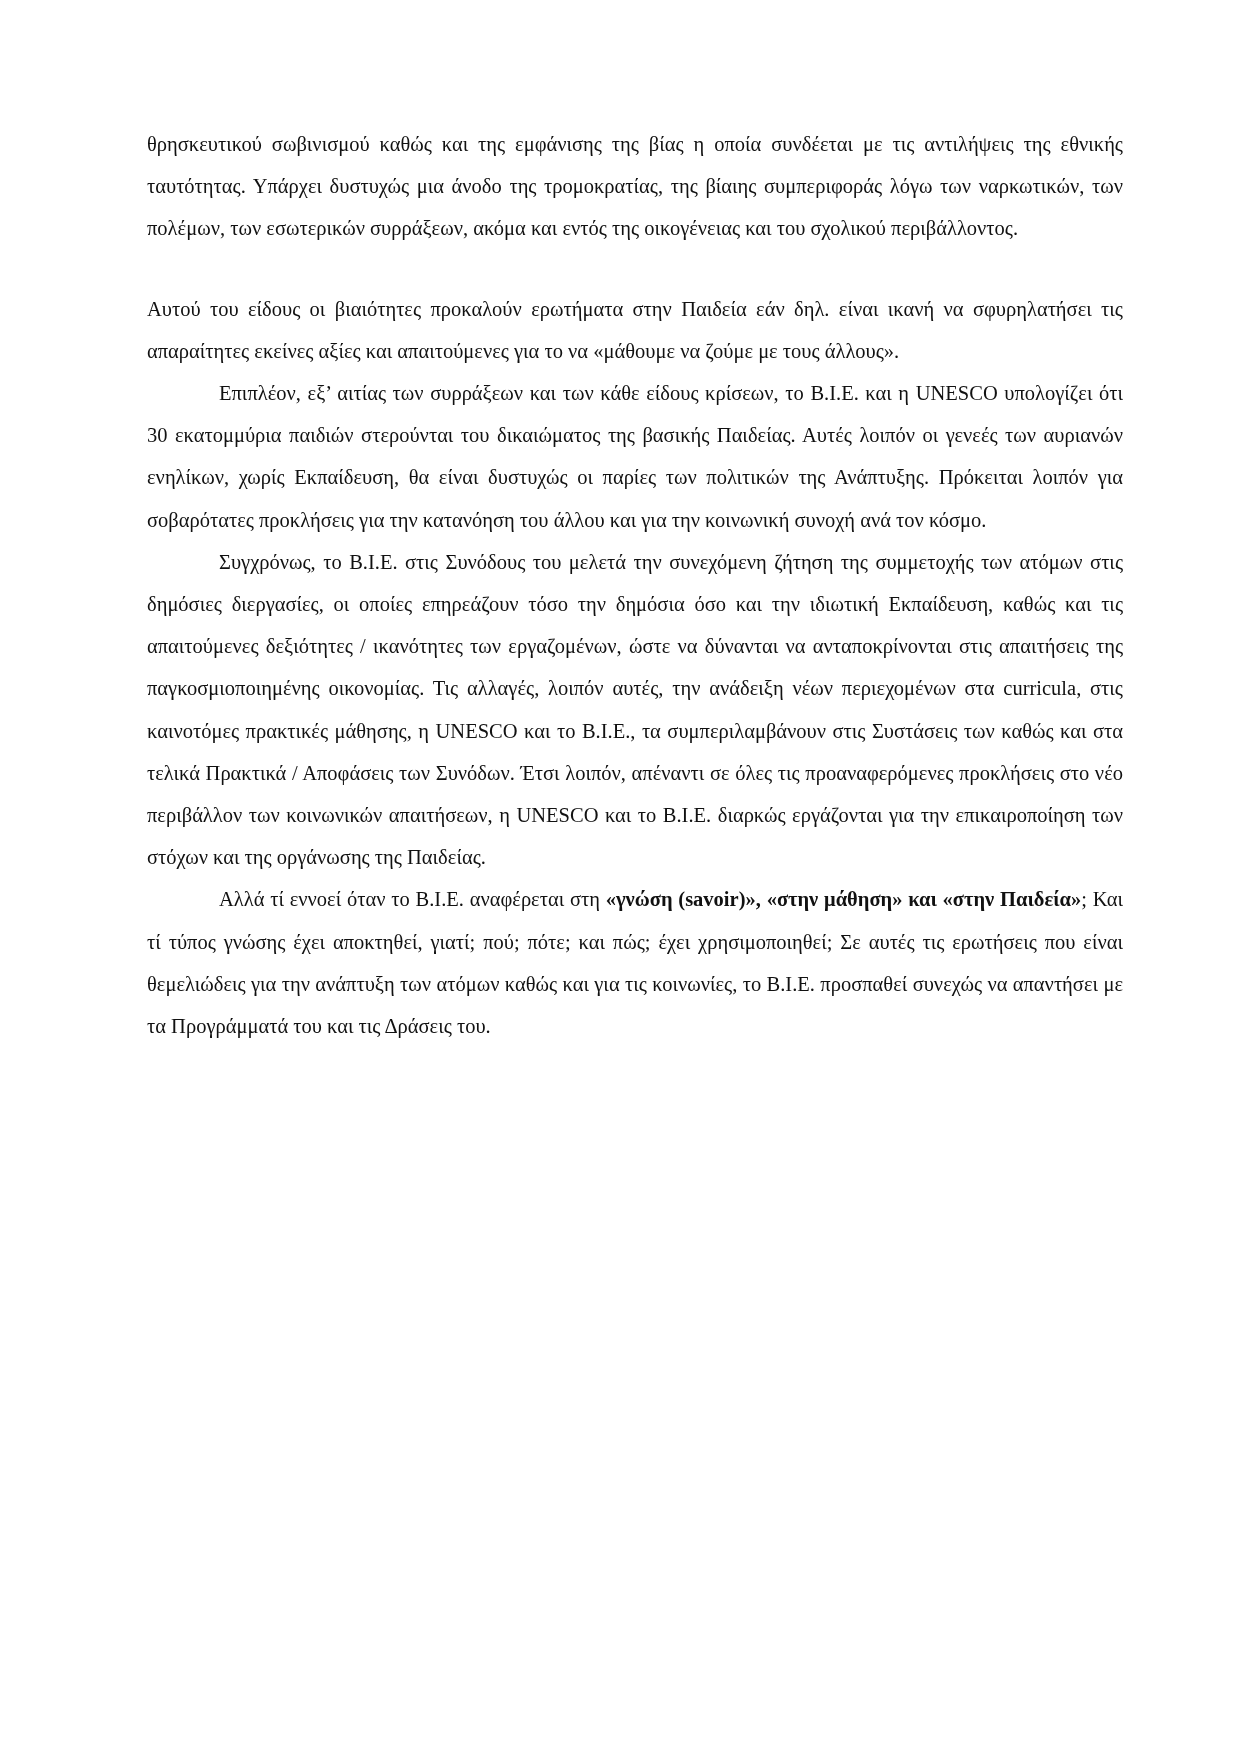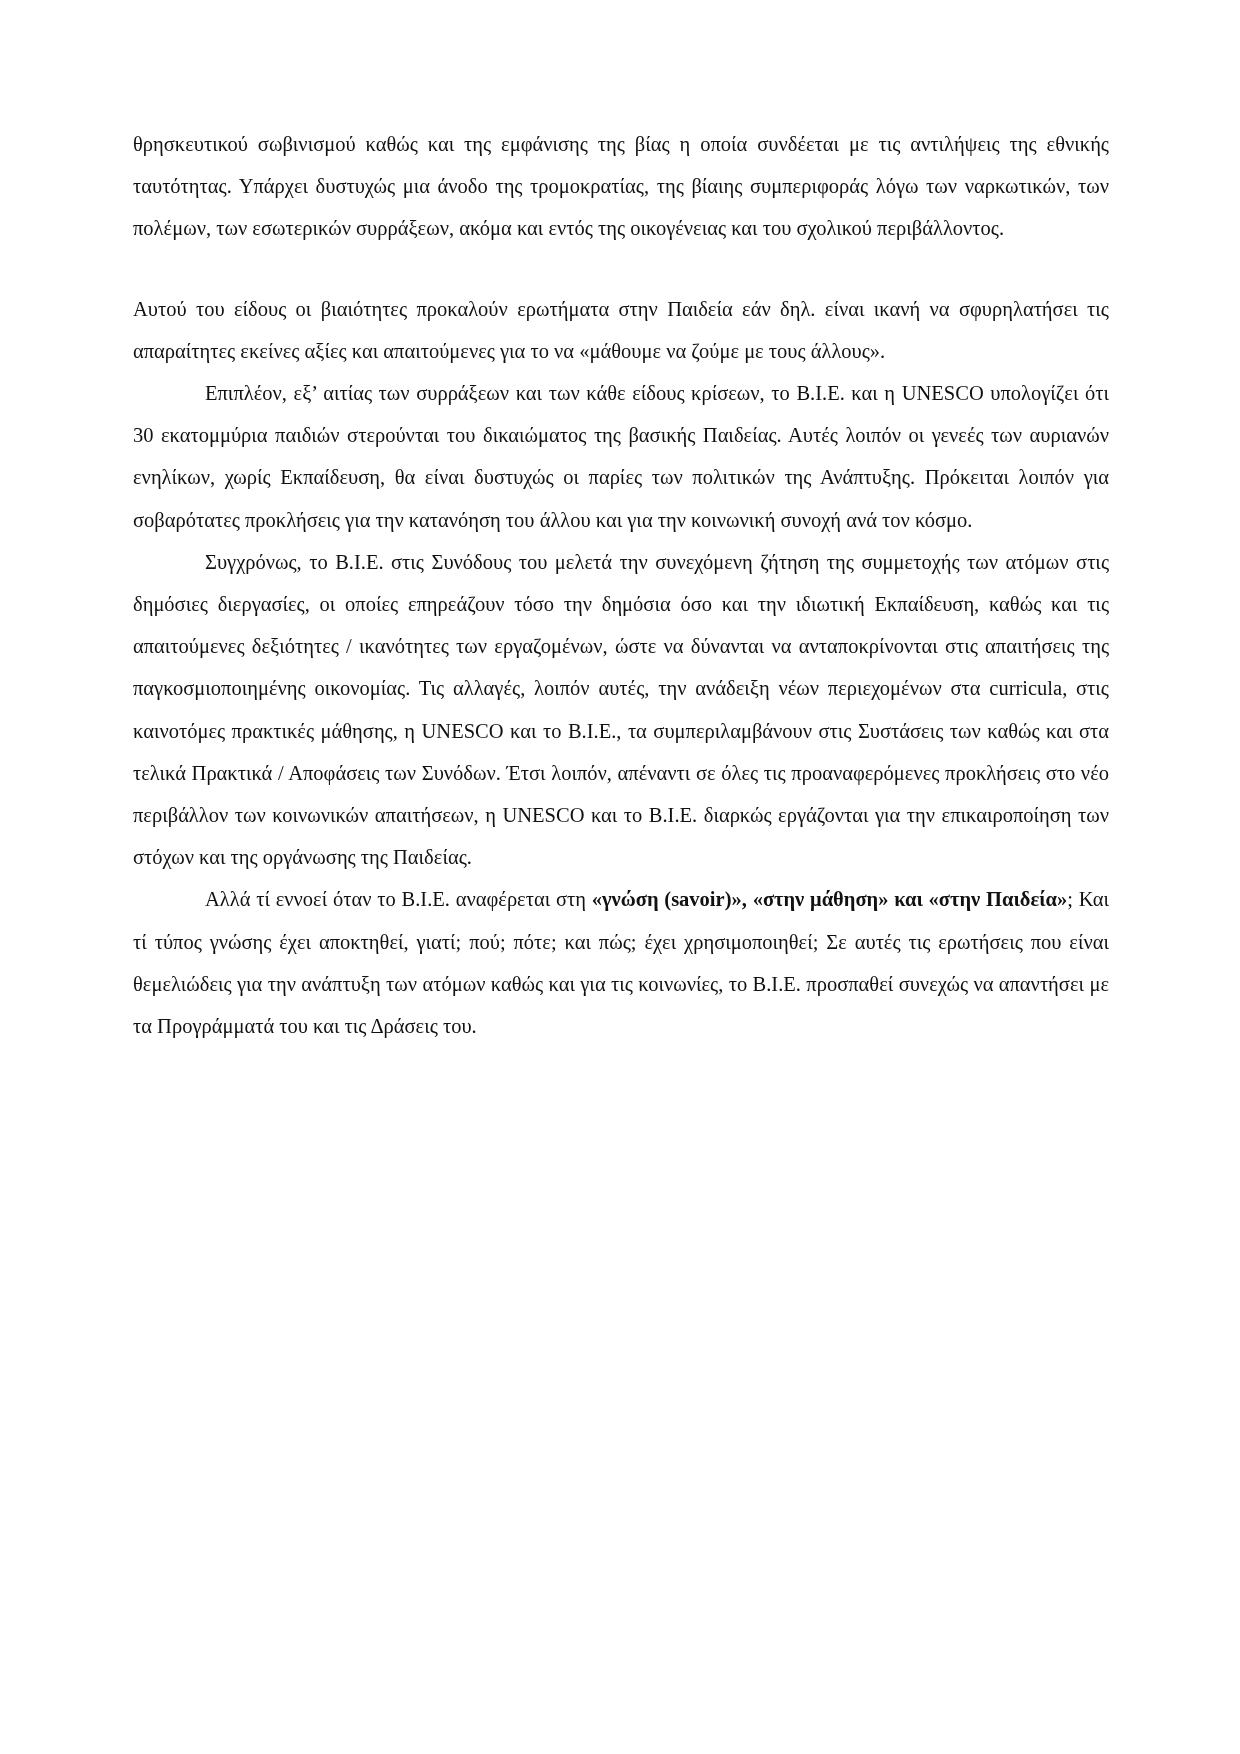--- a/index.html
+++ b/index.html
@@ -10,21 +10,21 @@
     body {
       width: 1240px;
       height: 1754px;
       position: relative;
       overflow: hidden;
       font-family: "Liberation Serif", "DejaVu Serif", serif;
       color: #111111;
     }
     .page {
       position: absolute;
-      left: 133px;
+      left: 147px;
       top: 123px;
       width: 976px;
     }
     .para {
       margin: 0;
       font-size: 20.5px;
       line-height: 42.2px;
       text-align: justify;
       text-justify: inter-word;
     }

